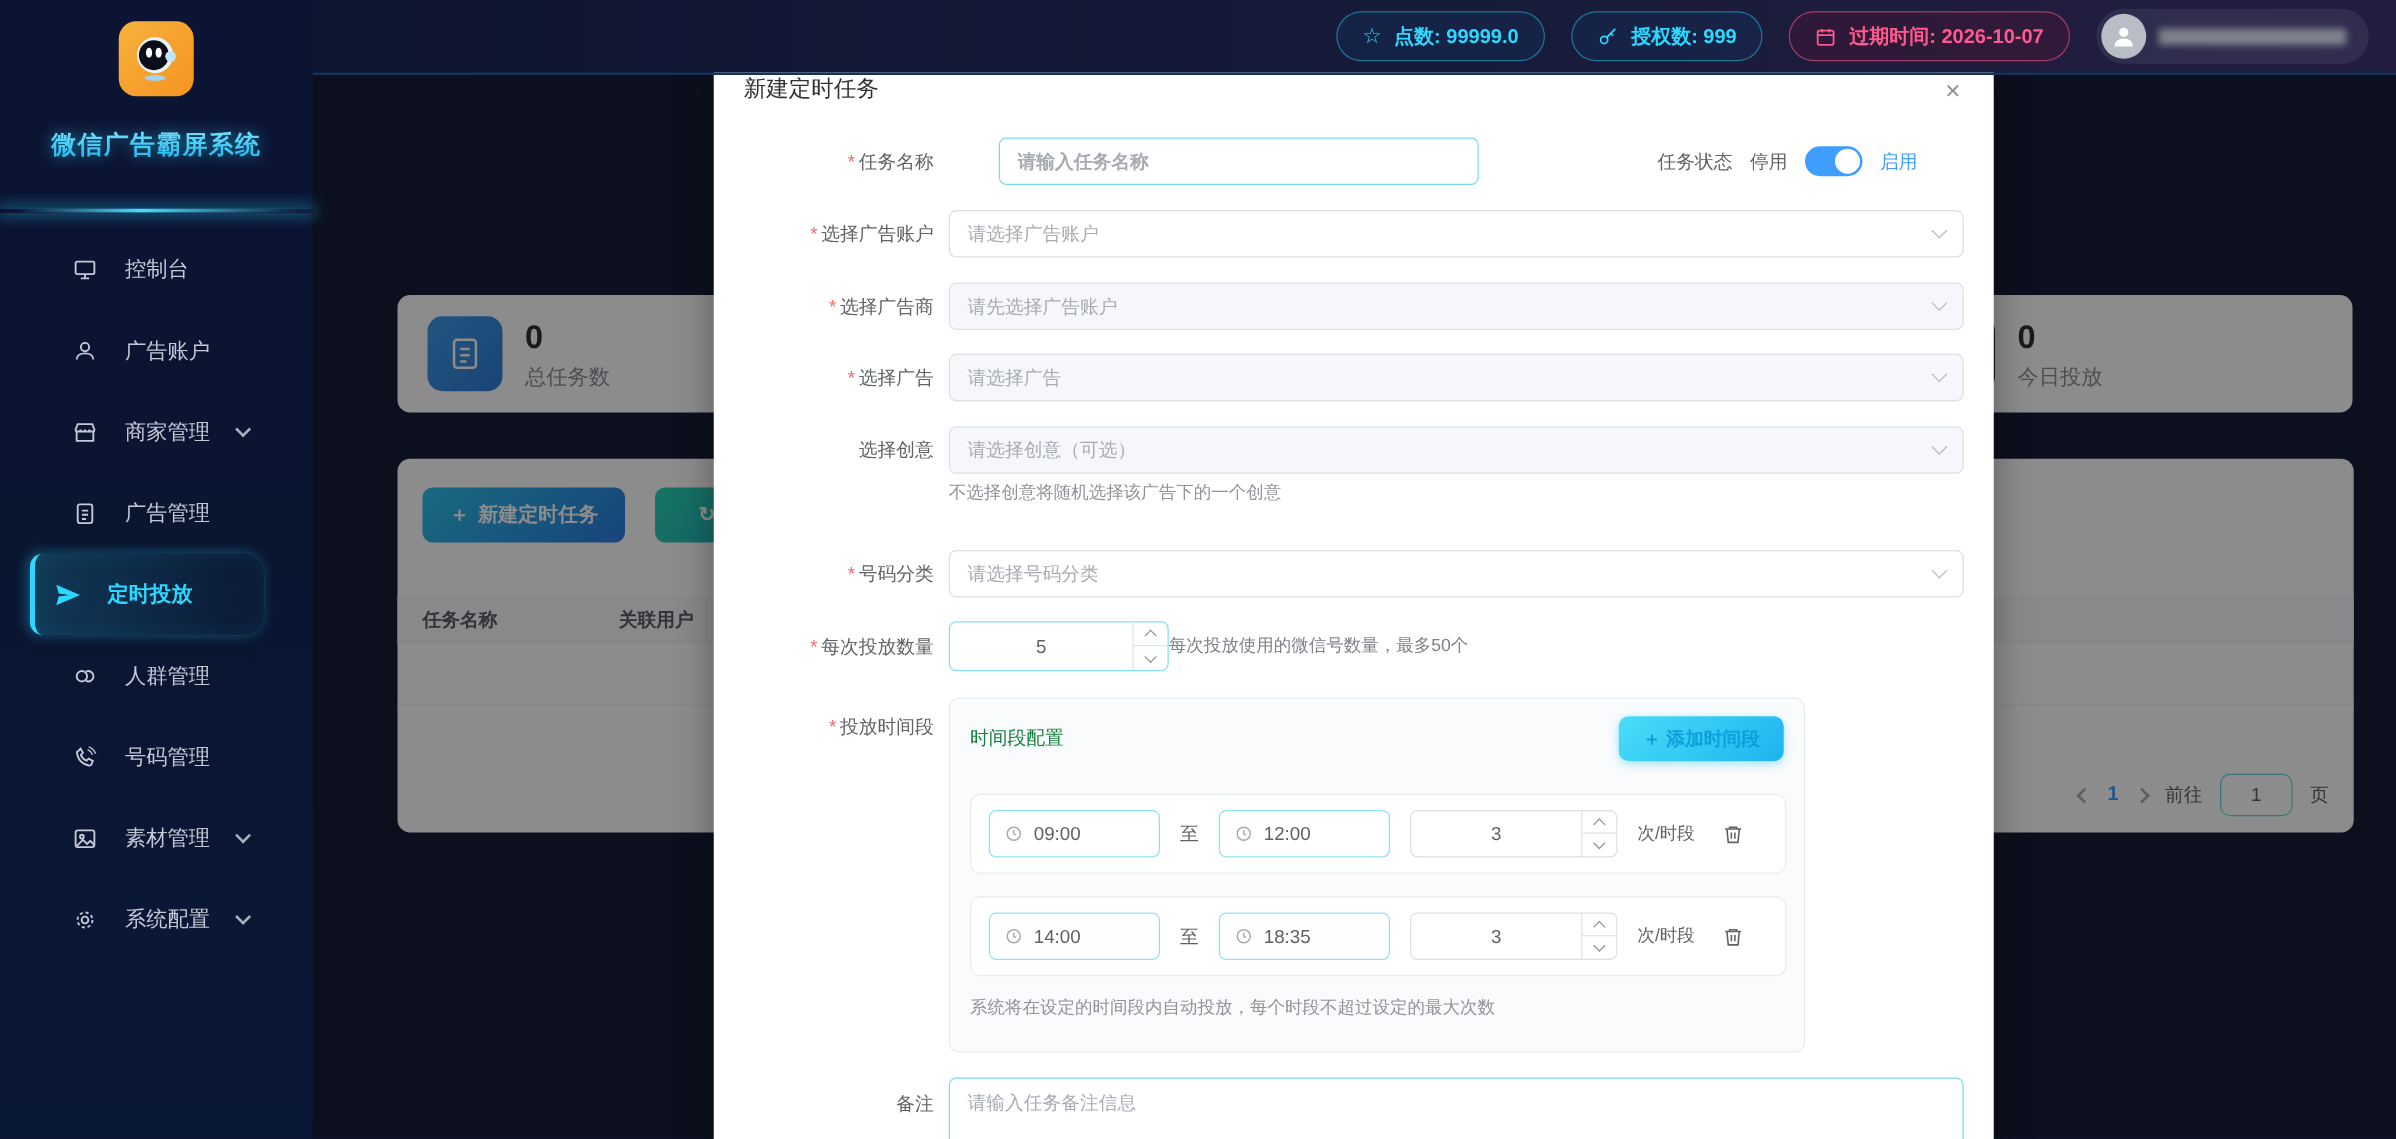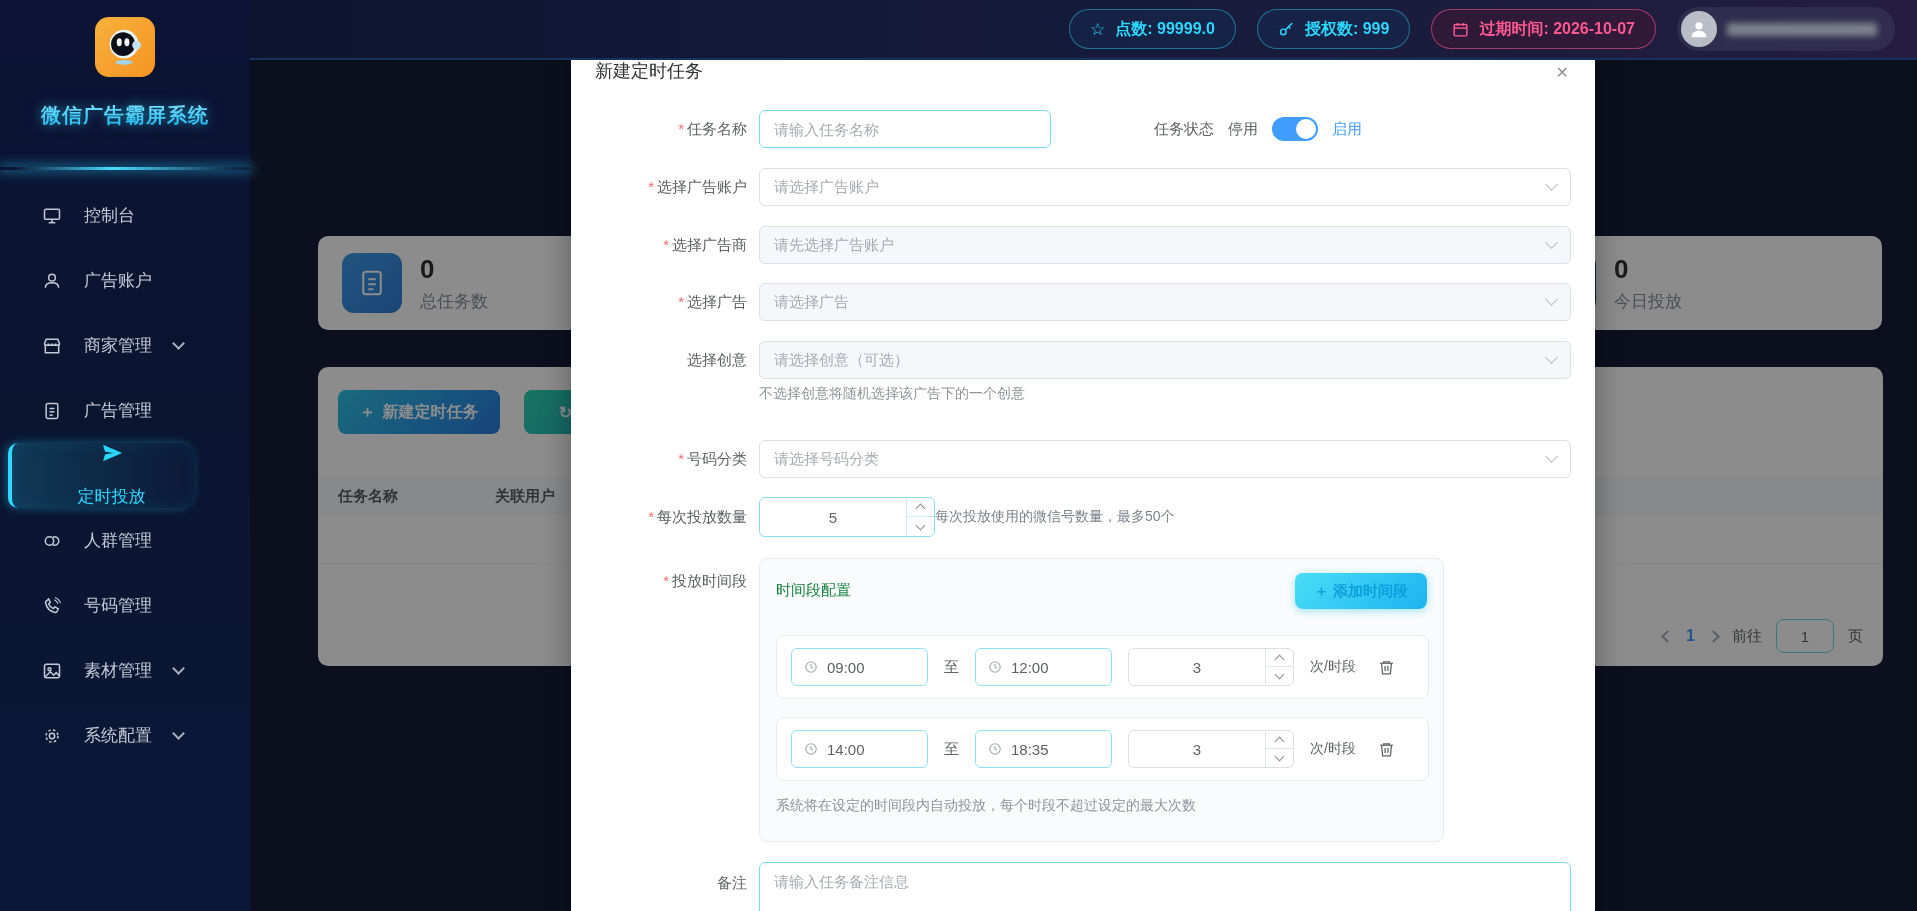--- a/index.html
+++ b/index.html
@@ -28,31 +28,31 @@
   .logo { position:absolute; left:95px; top:17px; width:60px; height:60px; border-radius:14px;
     background:linear-gradient(135deg,#f7b23c,#f59322); display:flex; align-items:center; justify-content:center; }
   .apptitle { position:absolute; left:0; top:102px; width:250px; text-align:center;
     font-size:20px; font-weight:bold; letter-spacing:1px;
     background:linear-gradient(180deg,#79e6ff,#18b4f2);
     -webkit-background-clip:text; background-clip:text; color:transparent;
     filter:drop-shadow(0 0 6px rgba(43,216,255,.55)); }
   .glowline { position:absolute; left:0; top:167px; width:250px; height:3px;
     background:linear-gradient(90deg,rgba(43,216,255,0) 5%,#49dcff 45%,rgba(43,216,255,.08) 95%);
     box-shadow:0 0 12px 2px rgba(43,216,255,.5); }
-  .menu { position:absolute; left:0; top:183px; width:225px; }
+  .menu { position:absolute; left:16px; top:183px; width:225px; }
   .mi { height:65px; display:flex; align-items:center; gap:22px; padding-left:42px;
     color:#c3c9d6; font-size:17px; cursor:pointer; position:relative; }
   .mi svg { stroke:#c3c9d6; }
   .mi .chevexp { position:absolute; right:42px; width:9px; height:9px;
     border-right:2px solid #aab1c0; border-bottom:2px solid #aab1c0; transform:rotate(45deg); margin-top:-4px; }
   .mi.active { margin:0 30px 0 8px; padding-left:16px; border-left:4px solid #2bd8ff;
     border-radius:10px 16px 16px 10px;
     background:linear-gradient(90deg,rgba(43,216,255,.18),rgba(43,216,255,.02));
     box-shadow:inset 0 0 18px rgba(43,216,255,.08), -2px 0 10px rgba(43,216,255,.35);
-    color:#2bd8ff; font-weight:normal;flex-direction:column; }
+    color:#2bd8ff; font-weight:bold; }
   .mi.active svg { stroke:#2bd8ff; fill:#2bd8ff; }
 
   
   .main { position:absolute; left:250px; top:60px; width:1667px; height:851px; z-index:1; background:#161e38; }
   .card { position:absolute; background:#fff; border-radius:10px; }
   .statcard { height:94px; width:370px; top:176px; display:flex; align-items:center; gap:18px; padding:0 24px; }
   .staticon { width:60px; height:60px; border-radius:12px; display:flex; align-items:center; justify-content:center; }
   .staticon.blue { background:linear-gradient(135deg,#3e9ae8,#2f7fd4); }
   .staticon.dark { background:linear-gradient(135deg,#34425f,#22304a); }
   .statval { font-size:26px; font-weight:bold; color:#303133; line-height:30px; }
@@ -193,23 +193,23 @@
     </div>
   </div>
 </div>
 
 <div class="overlay"></div>
 
 <div class="modal">
   <div class="mtitle">新建定时任务</div>
   <div class="mclose">✕</div>
 
-  <div class="mrow" style="top:65px;">
+  <div class="mrow" style="top:65px;gap:40px;">
     <div class="mlabel"><span class="req">*</span><span>任务名称</span></div>
-    <input class="txtin" style="width: 292px;" placeholder="请输入任务名称">
+    <input class="txtin" style="width: 384px; font-weight: bold;" placeholder="请输入任务名称">
     <div class="toggleWrap">
       <span>任务状态</span>
       <span>停用</span>
       <div class="toggle">
           <div class="knob"></div>
         </div>
       <span class="on-label">启用</span>
     </div>
   </div>
 

